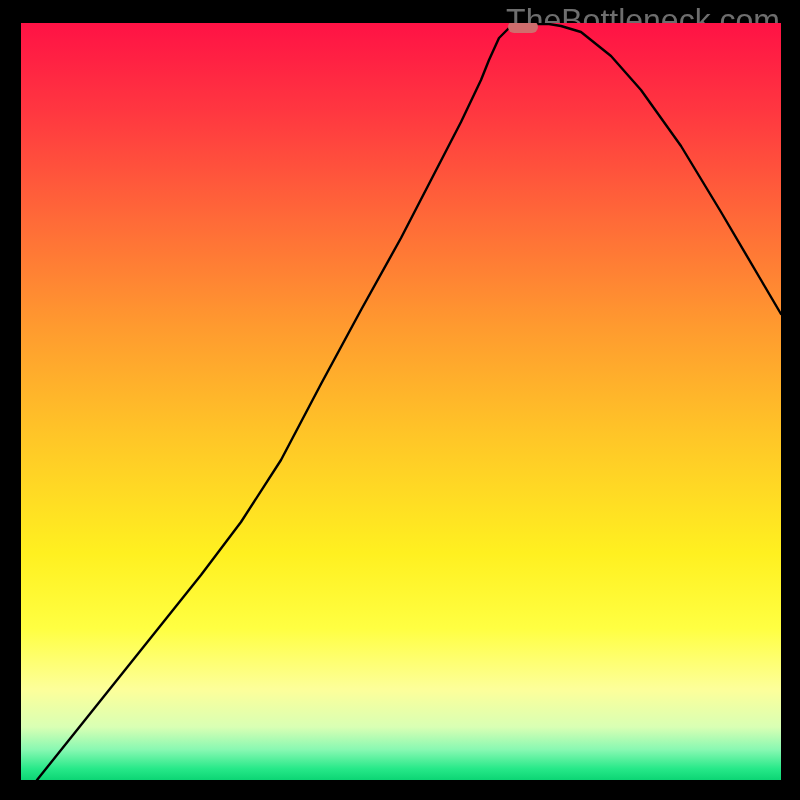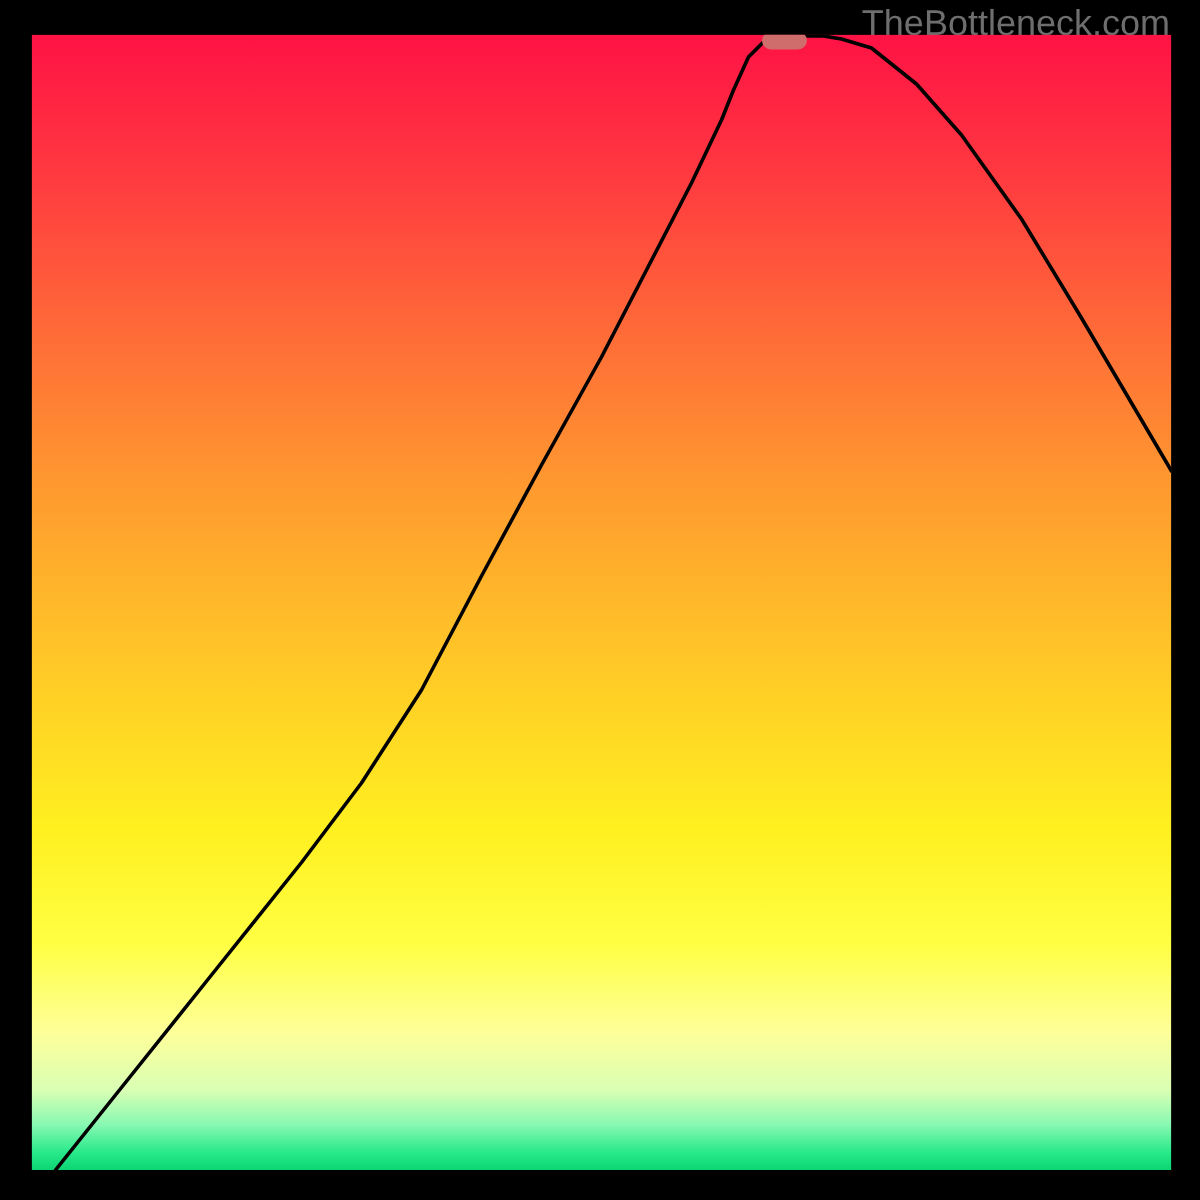--- a/index.html
+++ b/index.html
@@ -24,21 +24,21 @@
     left: 21px;
     top: 23px;
     width: 760px;
     height: 757px;
     overflow: hidden;
   }
   .watermark {
     position: absolute;
     top: 2px;
     right: 20px;
-    font-size: 24px;
+    font-size: 32px;
     font-weight: 500;
     color: #6e6e6e;
     letter-spacing: 0px;
     user-select: none;
   }
   svg {
     display: block;
   }
 </style>
 </head>

